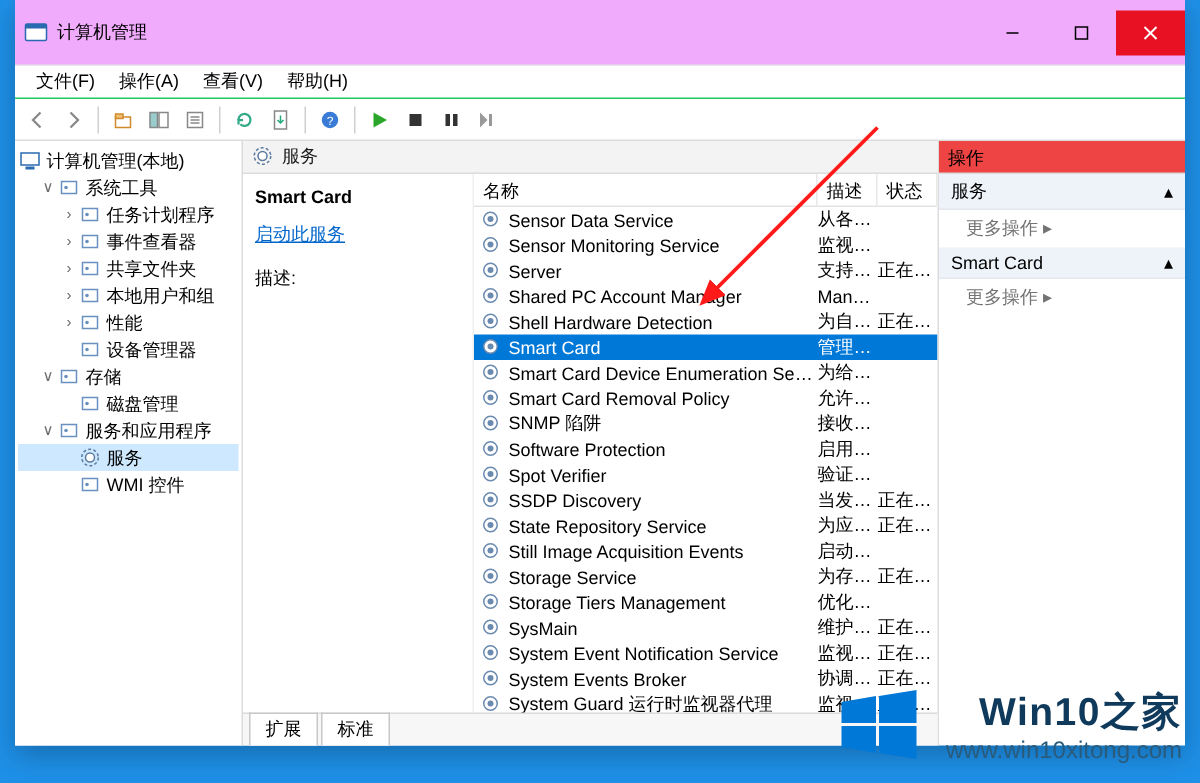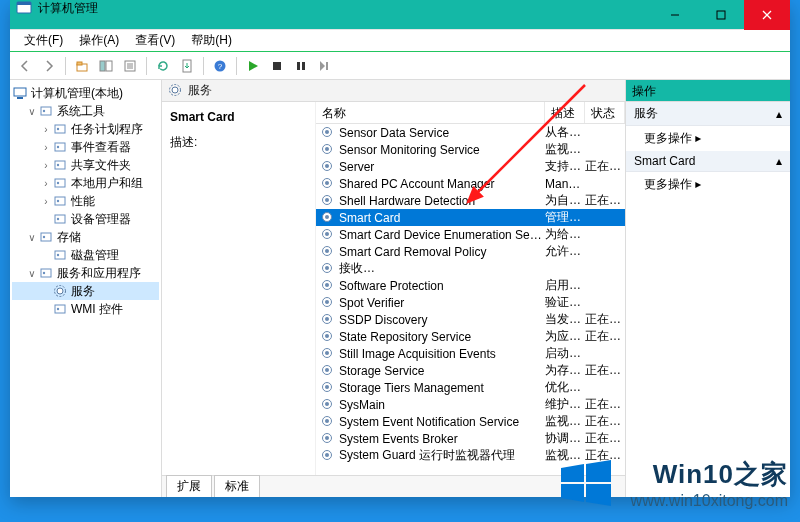--- a/index.html
+++ b/index.html
@@ -1,20 +1,20 @@
 <!DOCTYPE html>
 <html><head>
 <meta charset="utf-8">
 <style>
 * { margin: 0; padding: 0; box-sizing: border-box; font-family: "Microsoft YaHei", "Segoe UI", Tahoma, sans-serif; }
 body { width: 800px; height: 522px; background: #1e90e8; overflow: hidden; position: relative; }
 
 .window { position: absolute; left: 10px; top: 0; width: 780px; height: 497px; background: #fff; box-shadow: 0 6px 18px rgba(0,0,0,.25); display: flex; flex-direction: column; }
 
-.titlebar { height: 30px; background: #14b8a6; display: flex; align-items: flex-start; padding-left: 6px; border-bottom: 1px solid #e5e5e5; }
+.titlebar { height: 44px; background: #f0abfc; display: flex; align-items: center; padding-left: 6px; border-bottom: 1px solid #e5e5e5; }
 .titlebar .icon { width: 16px; height: 16px; margin-right: 6px; }
 .titlebar .title { font-size: 12px; color: #000; flex: 1; }
 .titlebar .btn { width: 46px; height: 30px; display: flex; align-items: center; justify-content: center; color: #000; }
 .titlebar .btn.close { background: #e81123; color: #fff; }
 
 .menubar { height: 22px; display: flex; align-items: center; padding: 0 6px; font-size: 12px; border-bottom: 1px solid #22c55e; }
 .menubar .mi { padding: 2px 8px; cursor: default; }
 
 .toolbar { height: 28px; display: flex; align-items: center; padding: 0 4px; border-bottom: 1px solid #dcdcdc; gap: 2px; }
 .toolbar .tb { width: 22px; height: 22px; display: flex; align-items: center; justify-content: center; border-radius: 2px; }
@@ -54,23 +54,23 @@
 .row .nm { flex: 1; white-space: nowrap; overflow: hidden; text-overflow: ellipsis; }
 .row .d { width: 40px; white-space: nowrap; overflow:hidden;}
 .row .s { width: 40px; white-space: nowrap; overflow:hidden;}
 .row.sel { background: #0078d7; color: #fff; }
 
 .tabs { height: 22px; border-top: 1px solid #dcdcdc; display: flex; align-items: flex-end; padding-left: 4px; font-size: 12px; background:#f7f7f7;}
 .tabs .tab { padding: 2px 10px; border: 1px solid #c8c8c8; border-bottom: none; margin-right: 2px; background:#fff;}
 .tabs .tab.active { background: #fff; }
 
 .actions { width: 164px; display: flex; flex-direction: column; font-size: 12px; }
-.actions-hd { height: 22px; background: #14b8a6; border-bottom: 1px solid #dcdcdc; padding: 3px 6px; }
+.actions-hd { height: 22px; background: #ef4444; border-bottom: 1px solid #dcdcdc; padding: 3px 6px; }
 .act-title { background: #eef3f9; padding: 3px 8px; display: flex; justify-content: space-between; align-items: center; border-bottom:1px solid #e4e8ee;}
-.act-link { padding: 4px 18px; color: #000000; cursor: pointer; }
+.act-link { padding: 4px 18px; color: #737373; cursor: pointer; }
 
 .arrow { position: absolute; pointer-events: none; z-index: 50; }
 
 .watermark { position: absolute; right: 12px; bottom: 10px; display: flex; align-items: center; gap: 16px; z-index: 5; }
 .watermark .txt { text-align: right; }
 .watermark .big { font-size: 26px; font-weight: 600; color: #103a5c; letter-spacing: 1px; }
 .watermark .url { font-size: 16px; color: #295b7d; }
 
 svg { display:block; }
 </style>
@@ -331,20 +331,21 @@
             <svg width="14" height="14">
               <circle cx="7" cy="7" r="3" fill="#fff" stroke="#5a7aa0"></circle>
               <circle cx="7" cy="7" r="5.5" fill="none" stroke="#5a7aa0" stroke-dasharray="2,1.5"></circle>
             </svg>
           </span>
         <span>服务</span>
       </div>
       <div class="center-split">
         <div class="detail">
           <h3>Smart Card</h3>
+          <a>启动此服务</a>
           <div class="lbl">描述:</div>
         </div>
         <div class="list-wrap">
           <div class="list-head">
             <div class="col name">名称</div>
             <div class="col desc">描述</div>
             <div class="col stat">状态</div>
           </div>
           <div class="list" id="svc-list">
               <div class="row">
@@ -435,20 +436,21 @@
                 <span class="d">允许…</span>
                 <span class="s"></span>
               </div>
               <div class="row">
                 <span class="ic">
                   <svg width="14" height="14">
                     <circle cx="7" cy="7" r="4.5" fill="#fff" stroke="#6a8ab0"></circle>
                     <circle cx="7" cy="7" r="2" fill="#6a8ab0"></circle>
                   </svg>
                 </span>
+                <span class="nm">SNMP 陷阱</span>
                 <span class="d">接收…</span>
                 <span class="s"></span>
               </div>
               <div class="row">
                 <span class="ic">
                   <svg width="14" height="14">
                     <circle cx="7" cy="7" r="4.5" fill="#fff" stroke="#6a8ab0"></circle>
                     <circle cx="7" cy="7" r="2" fill="#6a8ab0"></circle>
                   </svg>
                 </span>

